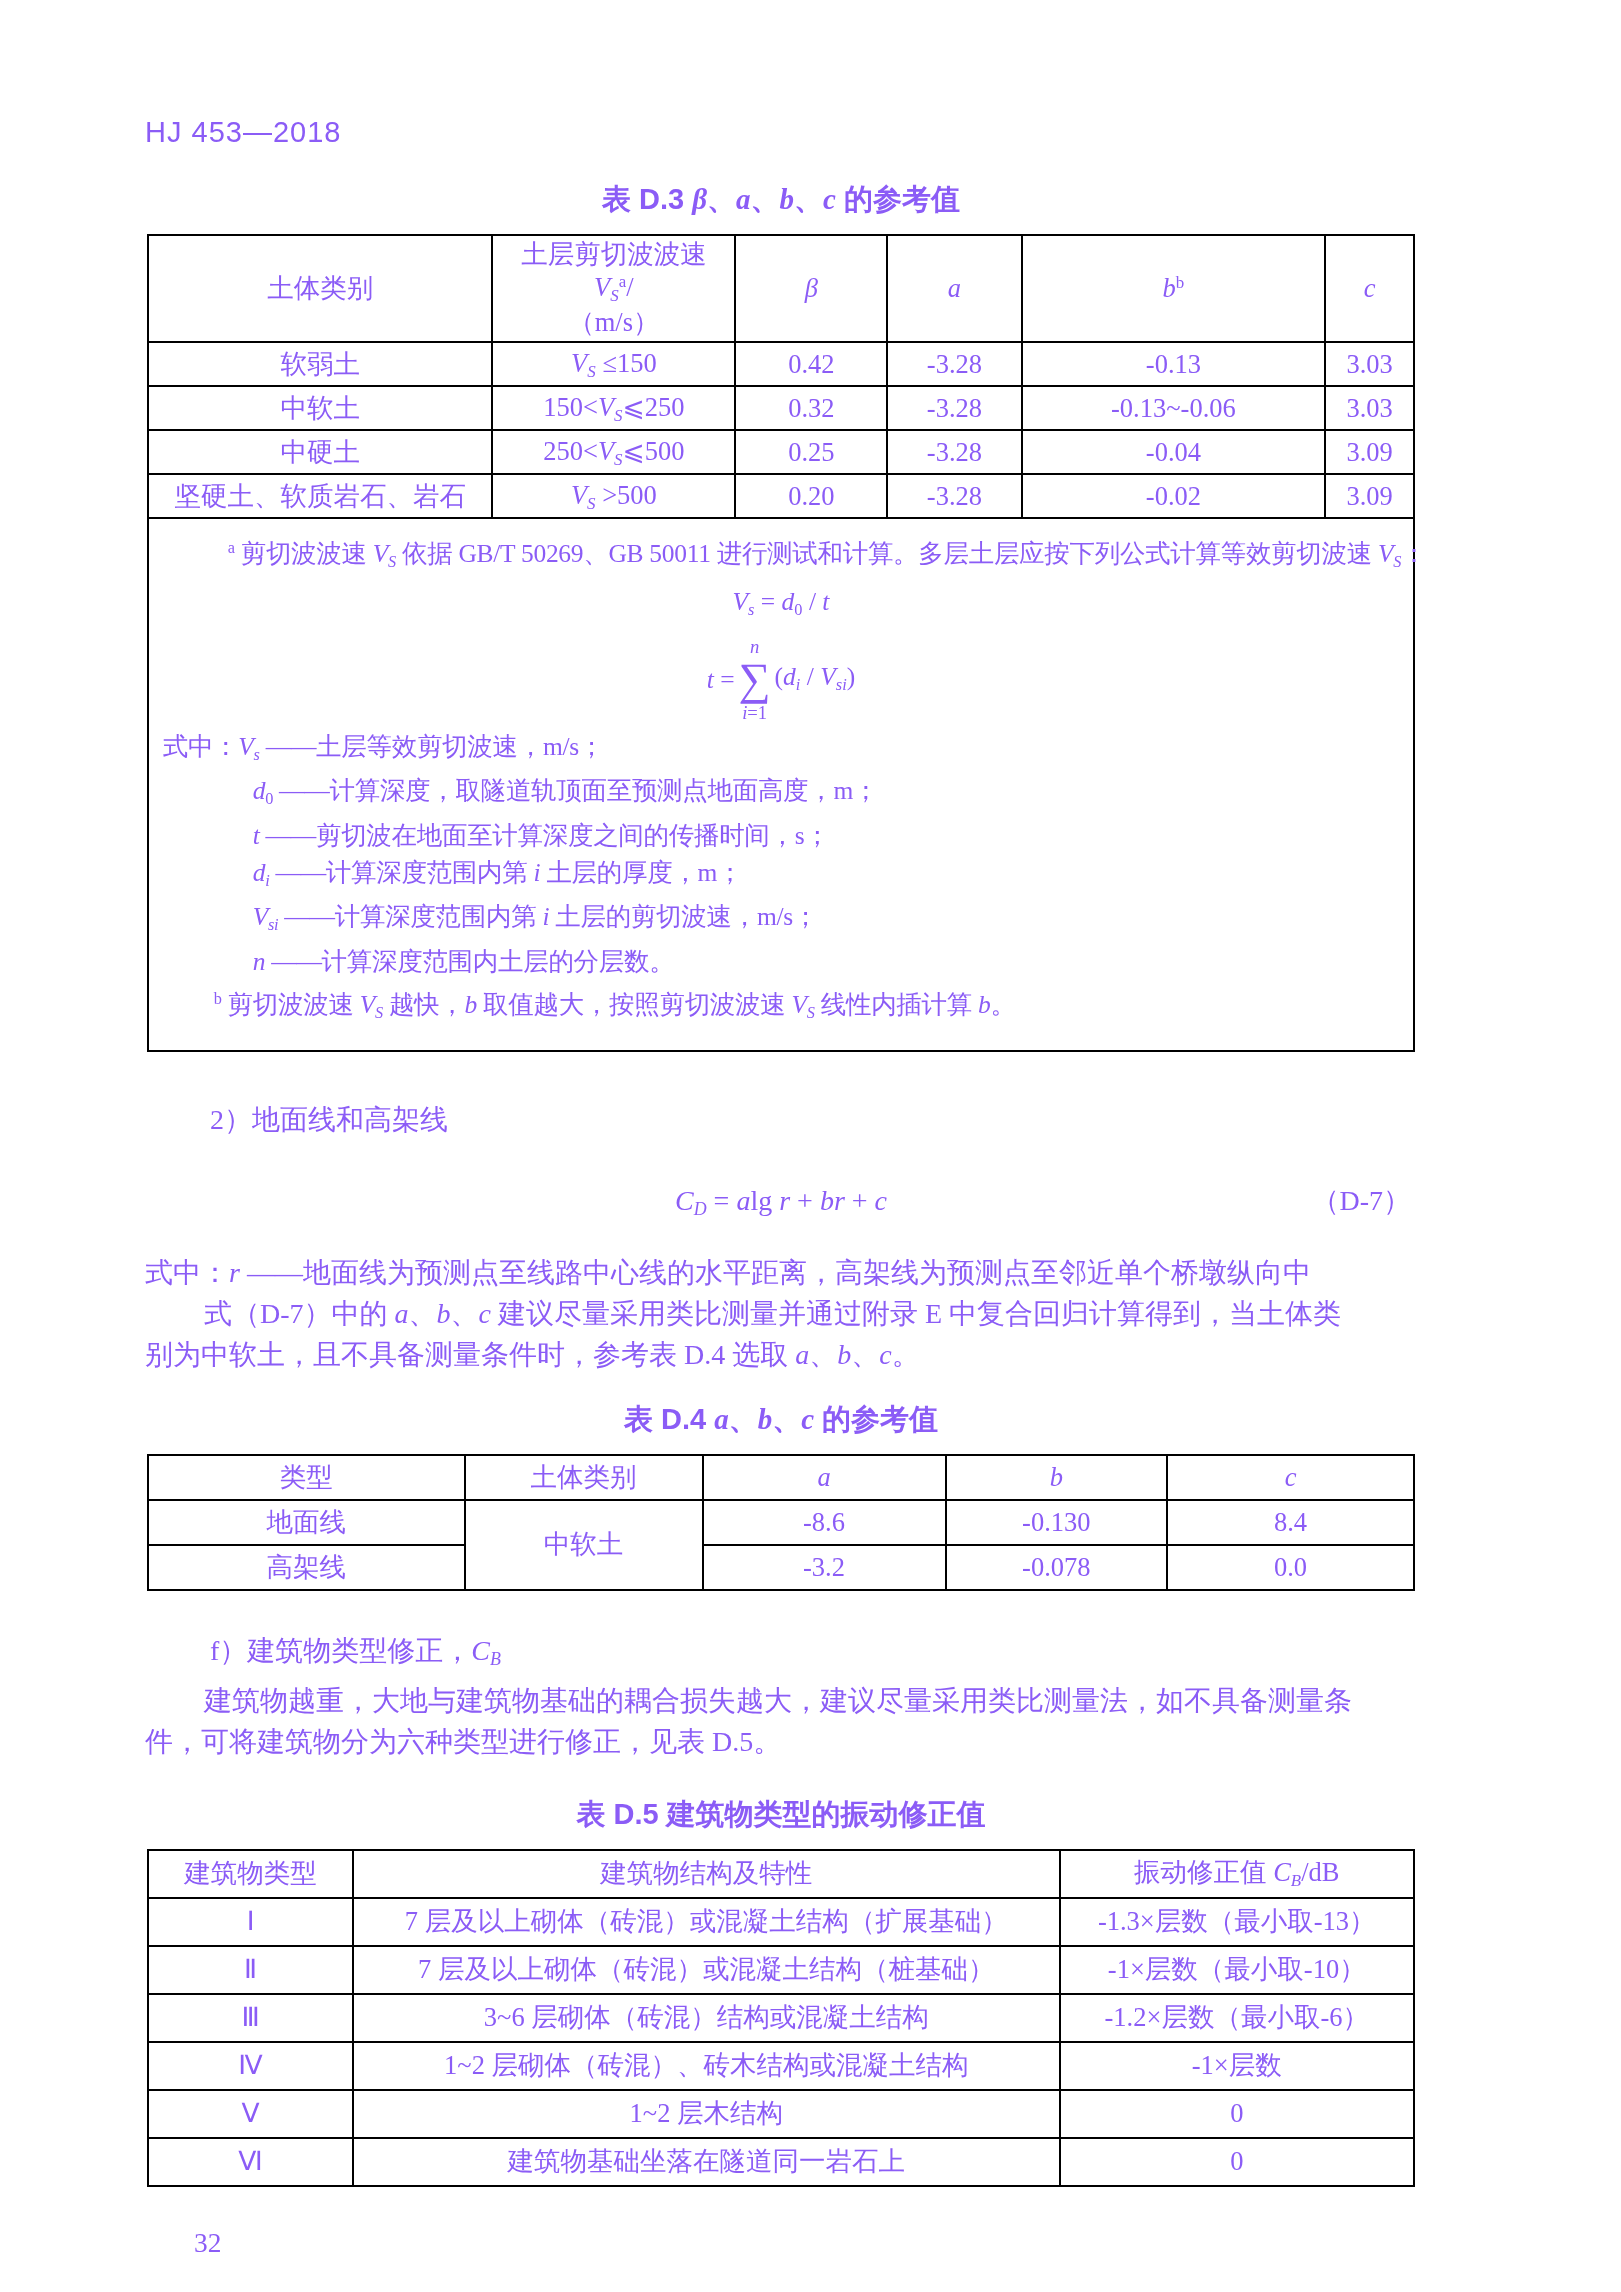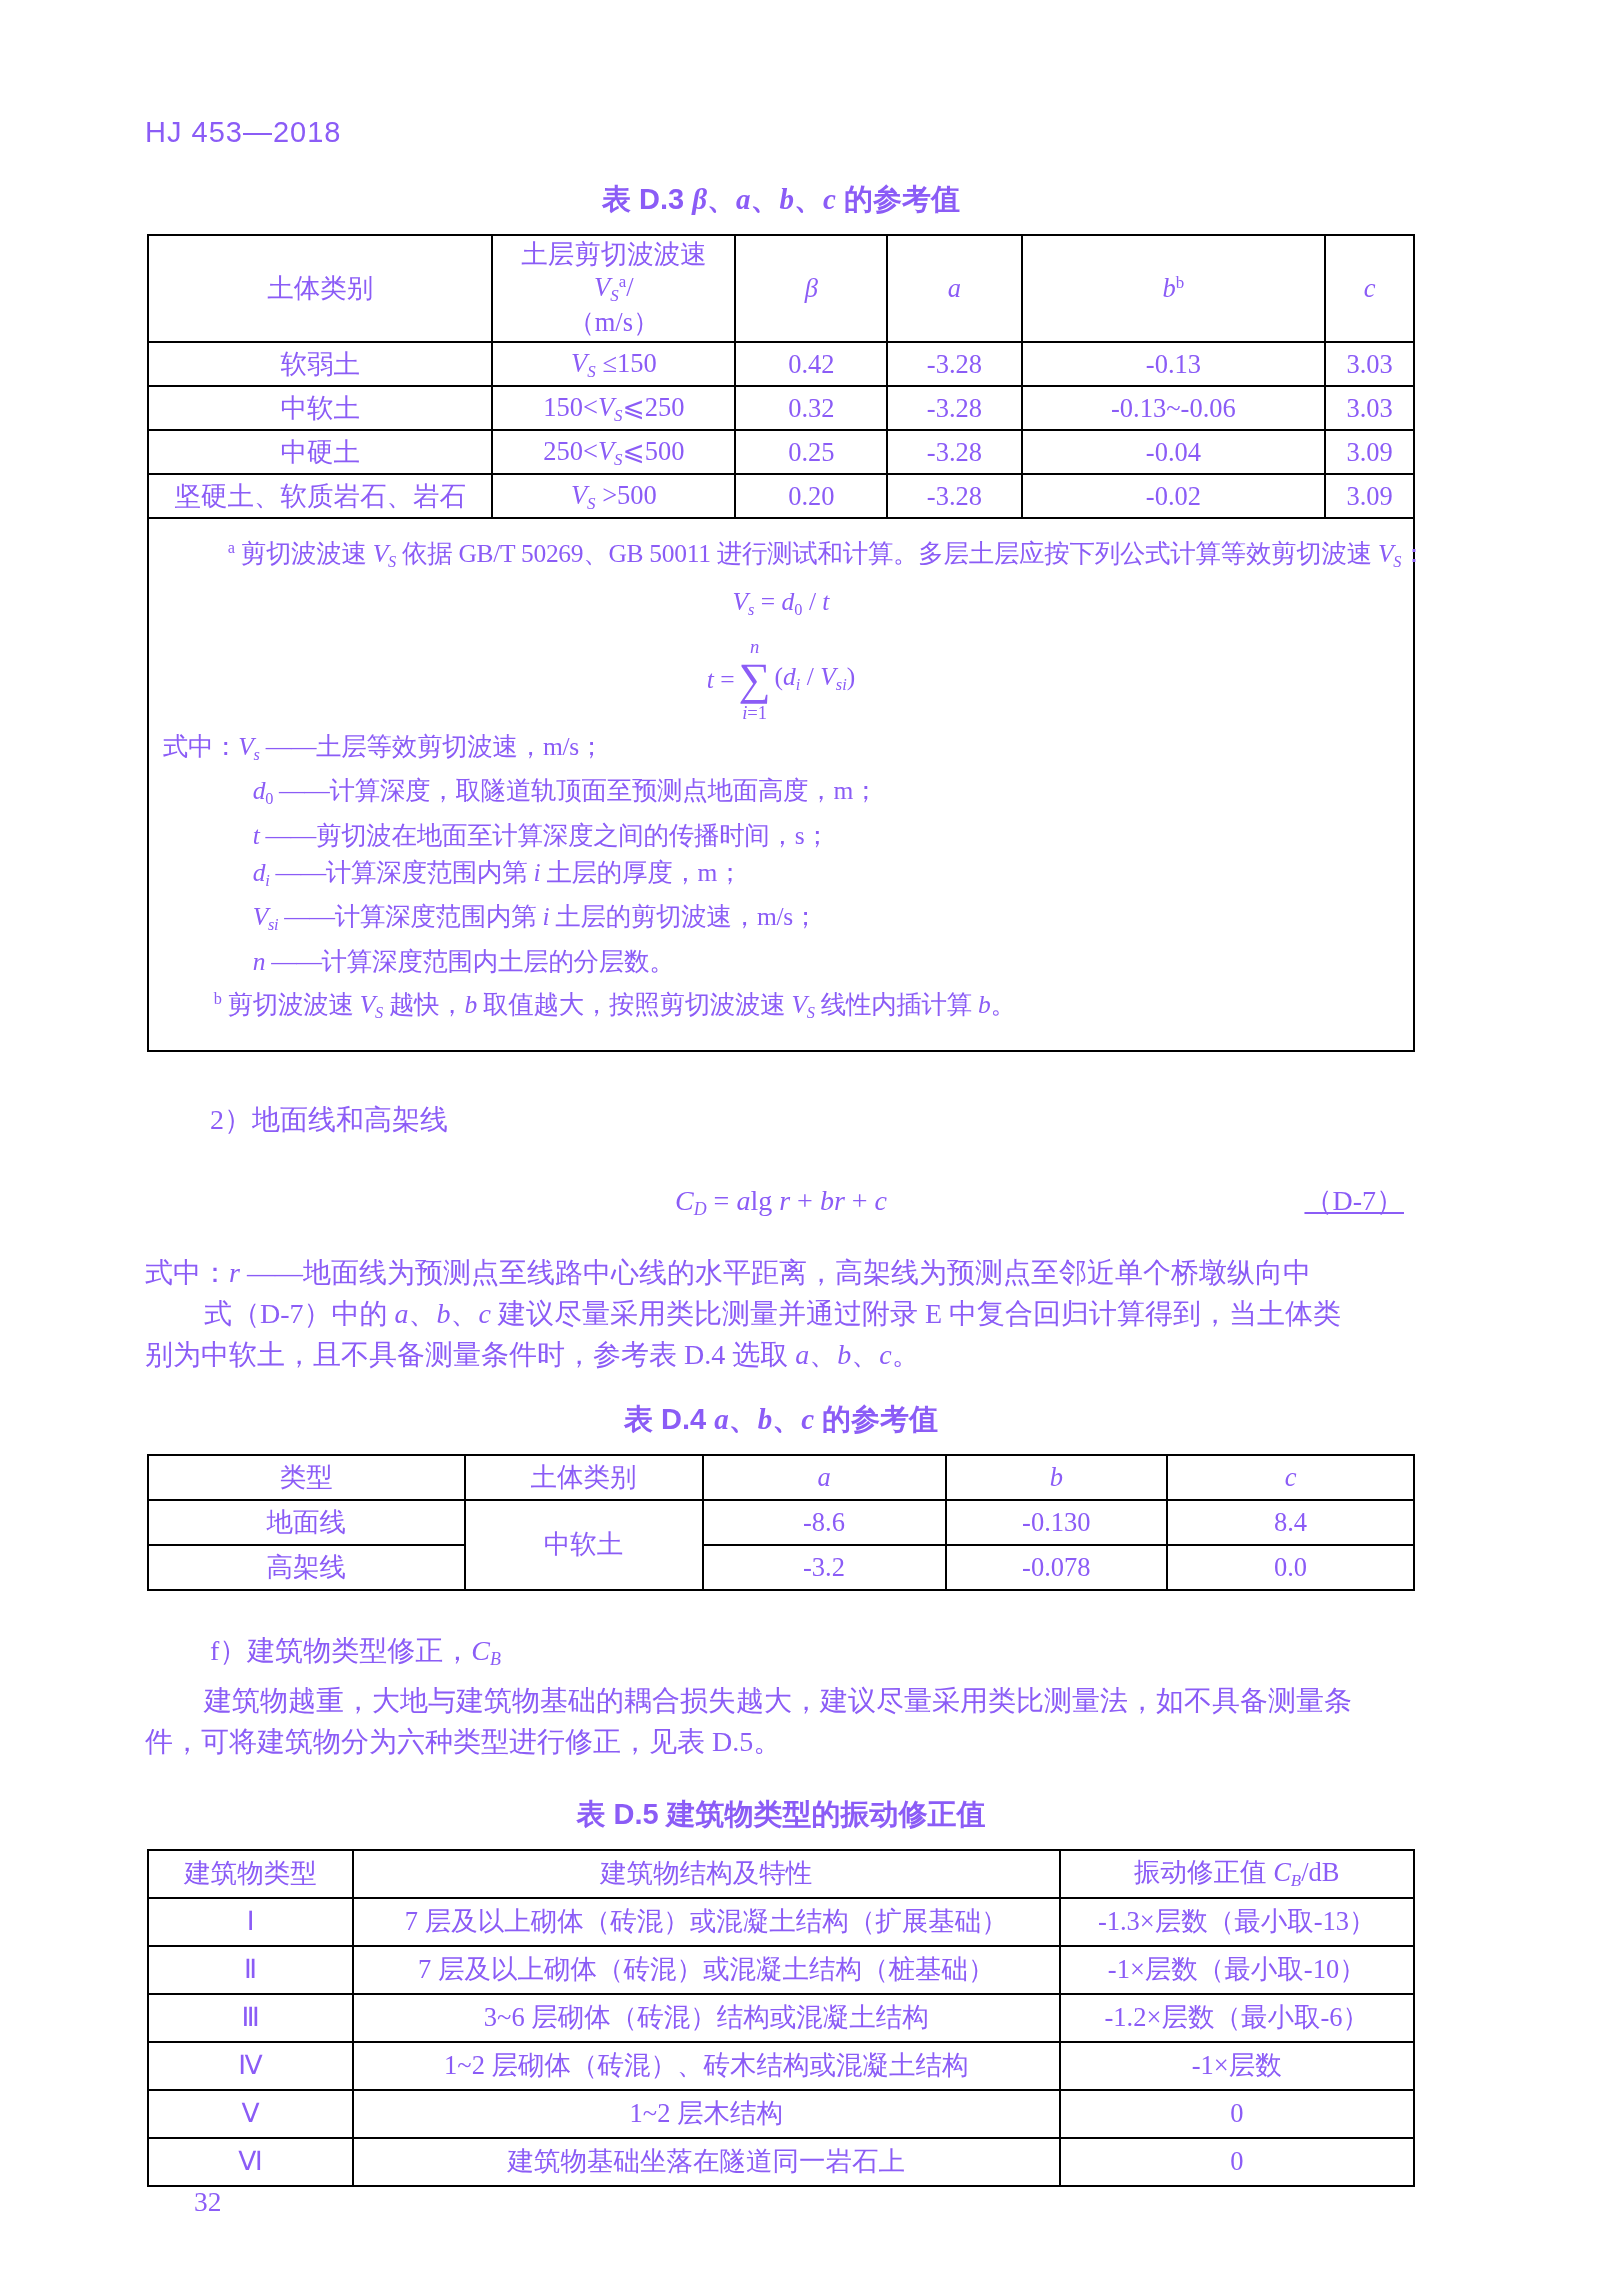--- a/index.html
+++ b/index.html
@@ -93,28 +93,28 @@
   .formula-d7 {
     position: relative;
     margin-top: 40px;
     margin-bottom: 21.6px;
     text-align: center;
     font-size: 28px;
     line-height: 41px;
   }
   .formula-d7-tag {
     position: absolute;
-    right: 13px;
+    right: 6px;
     top: 0;
-    text-decoration: underline;
   }
   .hang2 { padding-left: 65px; }
   .indent2 { padding-left: 59px; }
   .heading-f { margin-top: 39px; padding-left: 65px; }
   .pgnum {
+    margin-top: 41px;
     padding-left: 49px;
     font-size: 27.4px;
   }
 
   .seg-p { font-style: normal; }
   .seg-i { font-style: italic; font-family: "Liberation Serif", serif; }
   .seg-isub { font-style: italic; font-size: 64%; vertical-align: -0.28em; font-family: "Liberation Serif", serif; }
   .seg-sub { font-style: normal; font-size: 64%; vertical-align: -0.28em; font-family: "Liberation Serif", serif; }
   .seg-sup { font-style: normal; font-size: 64%; vertical-align: 0.55em; font-family: "Liberation Serif", serif; }
 </style>

